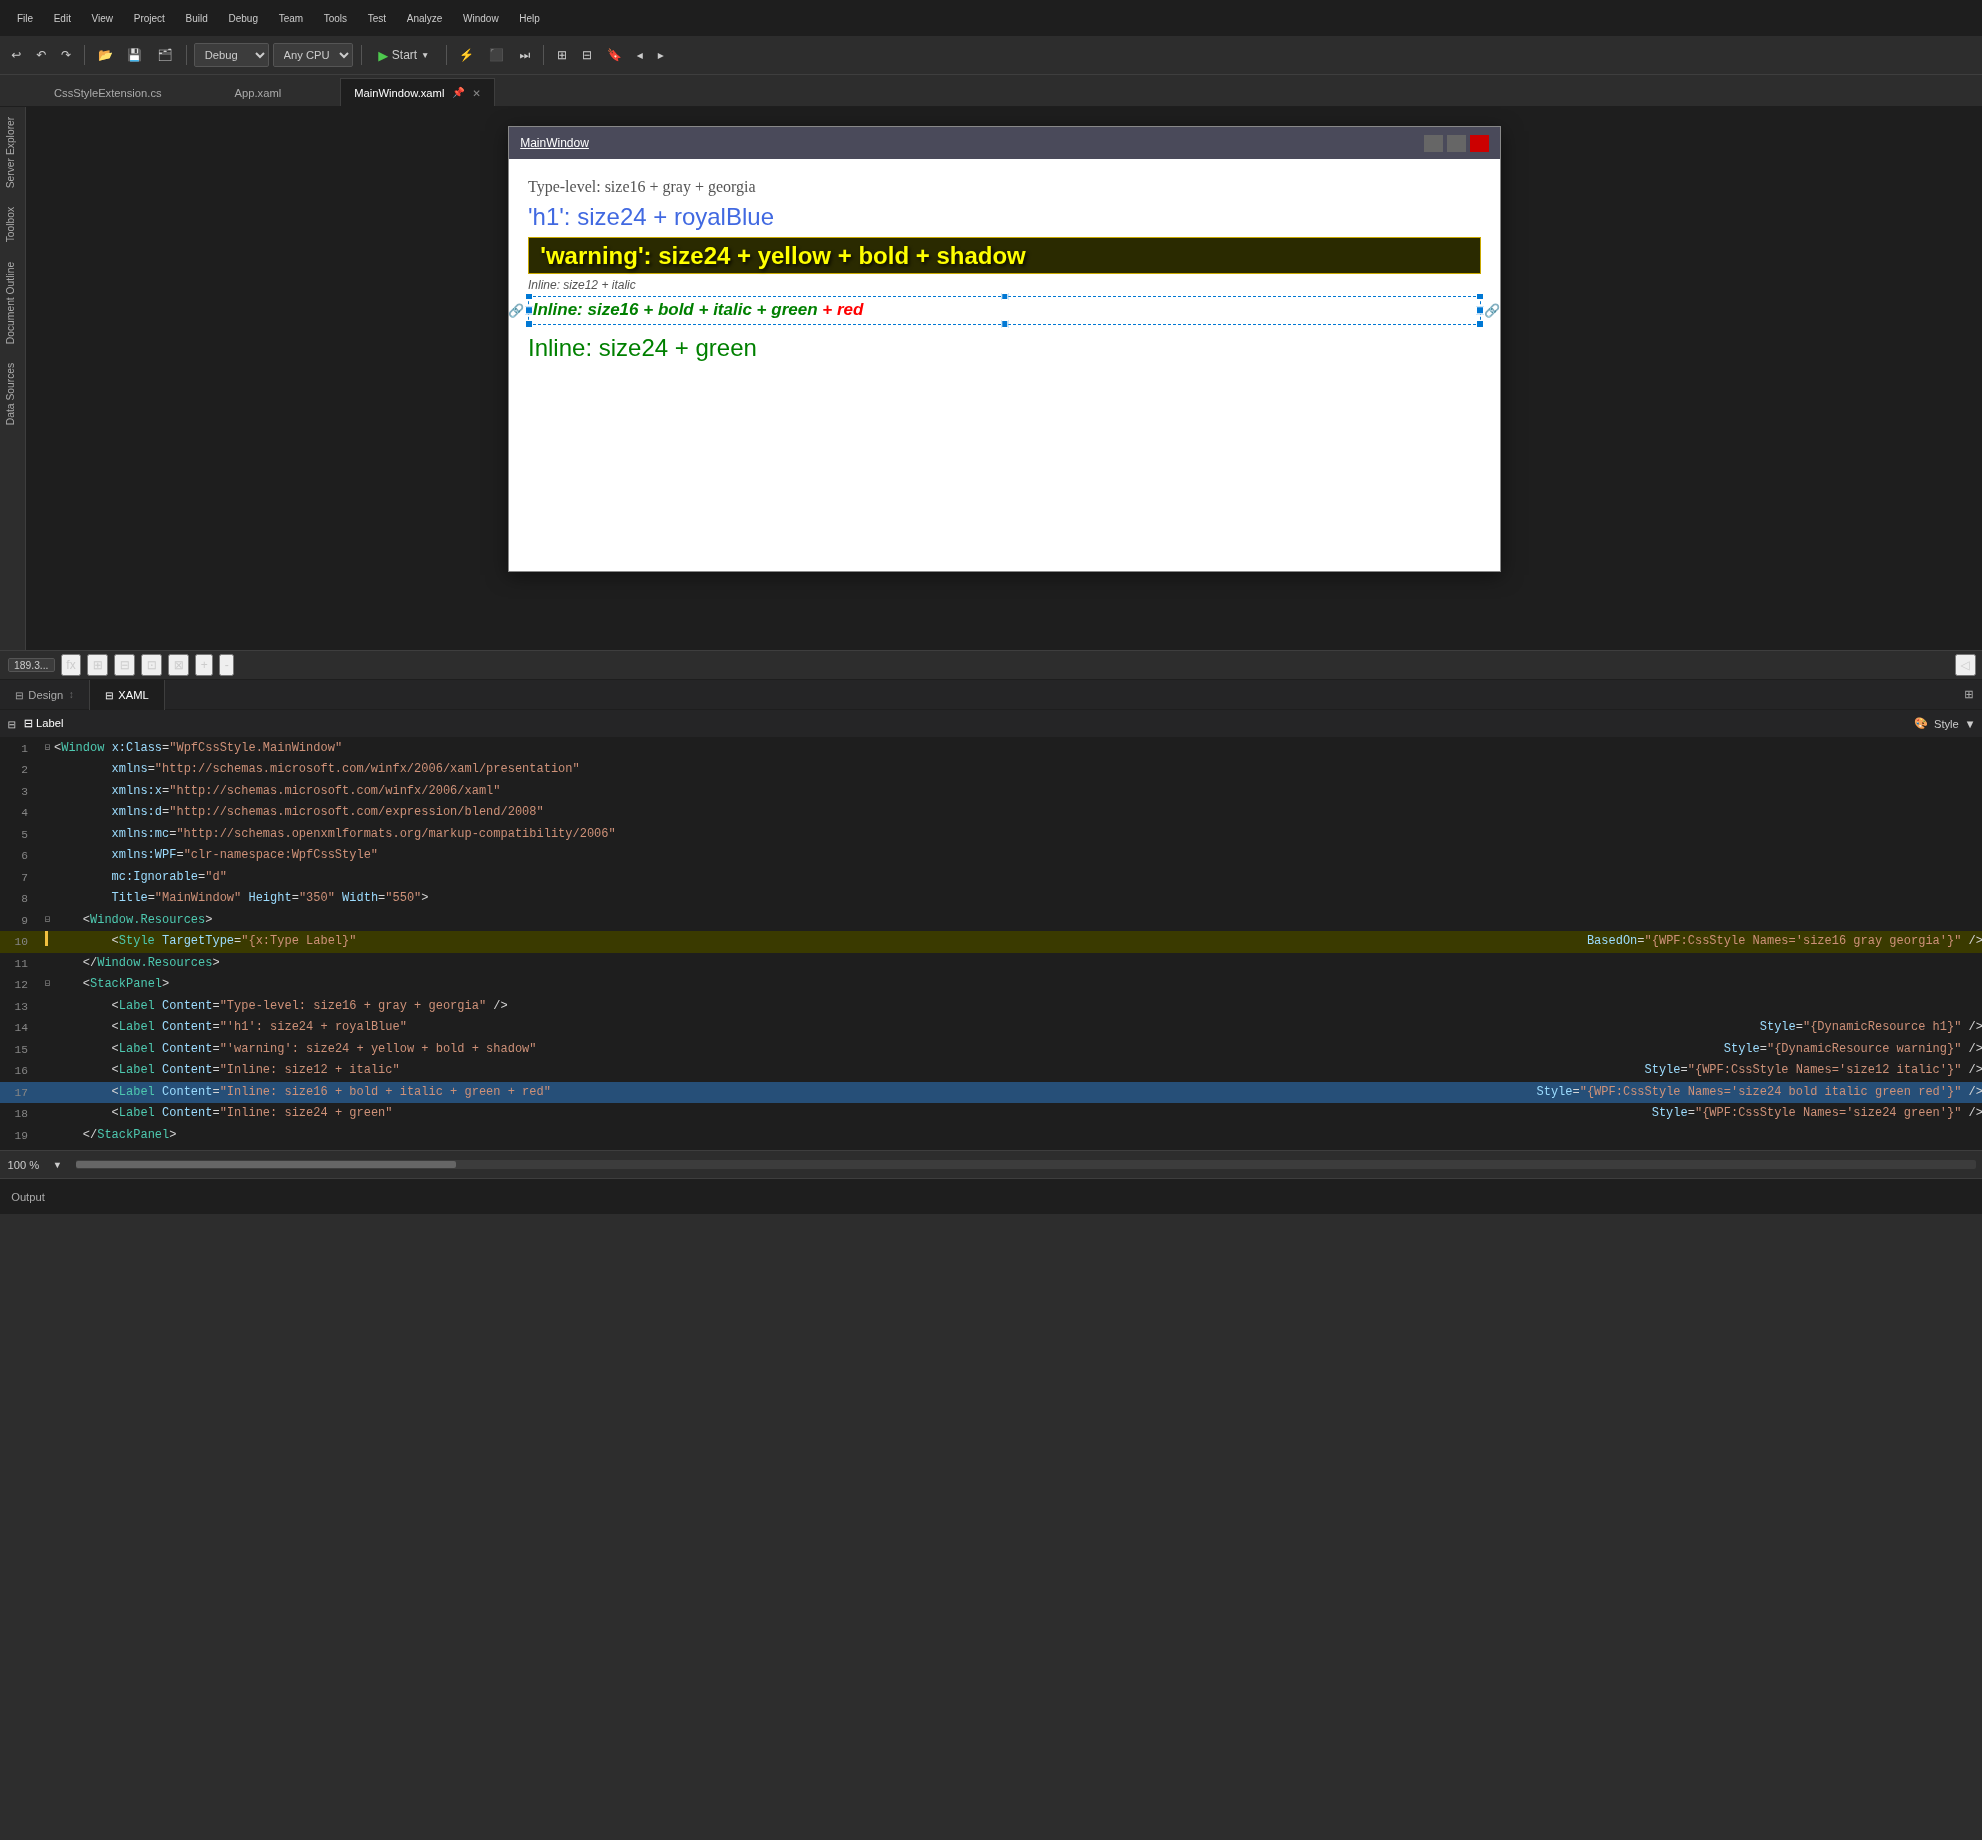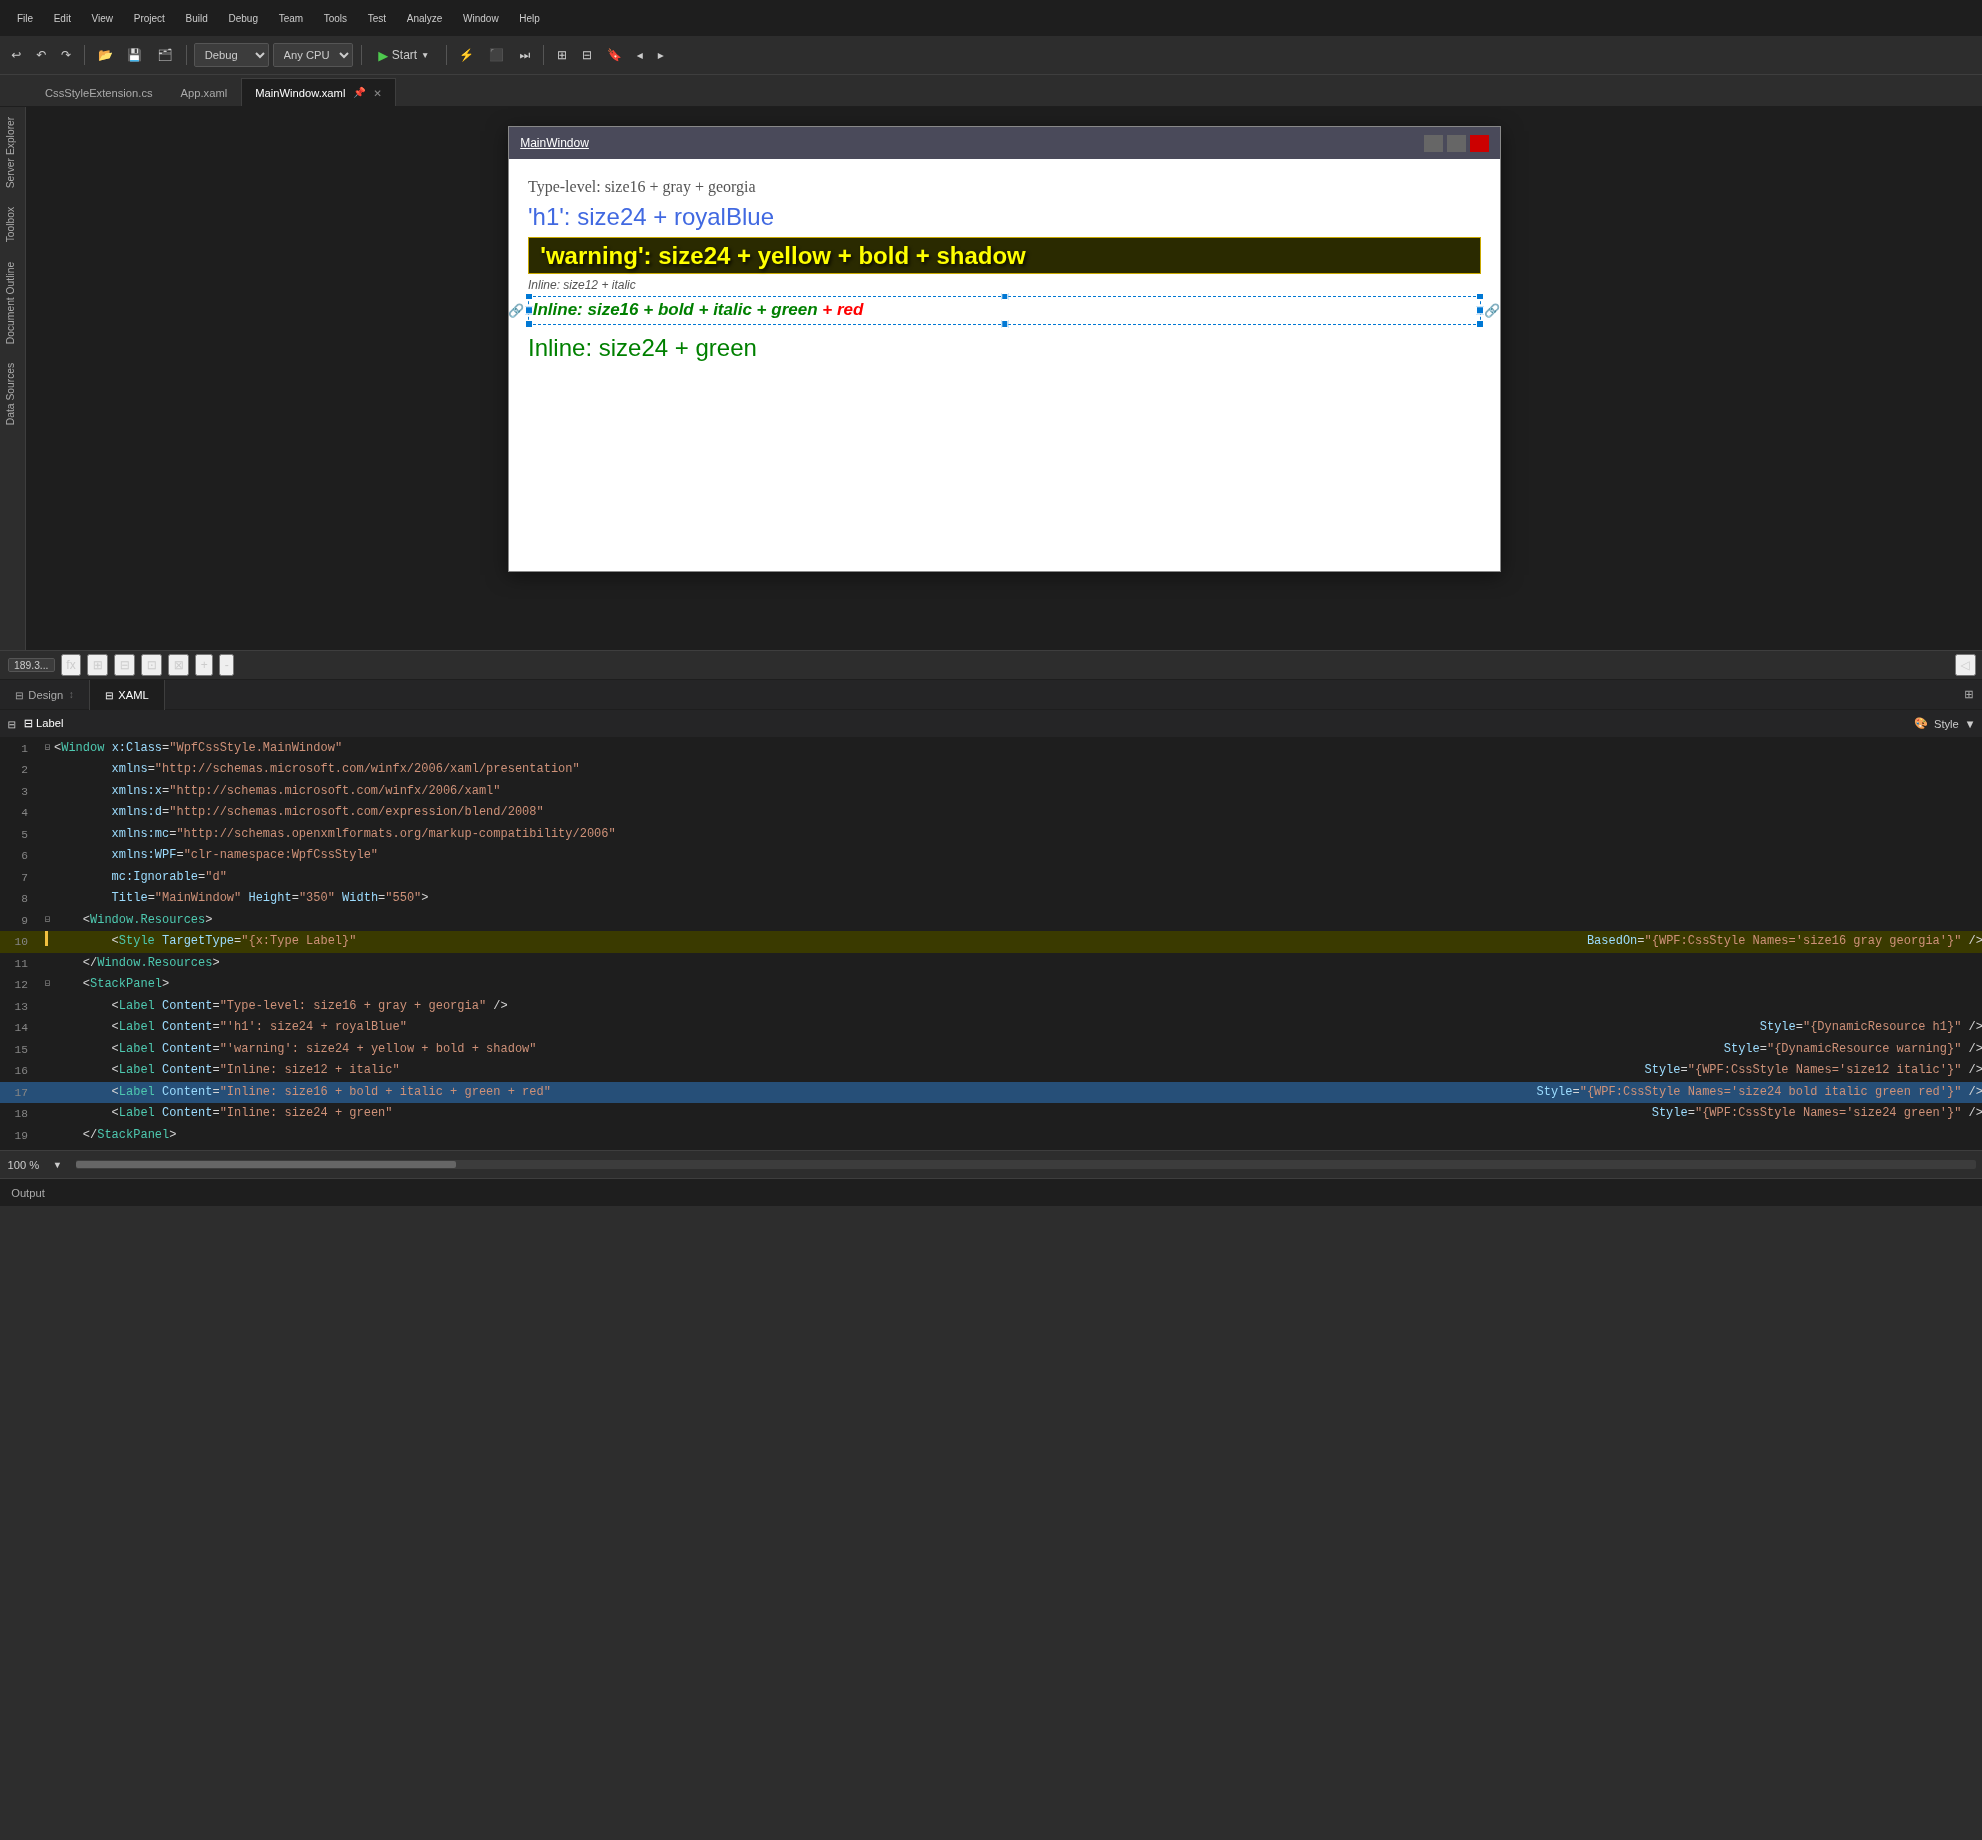--- a/index.html
+++ b/index.html
@@ -65,21 +65,22 @@
     }
     .start-btn .play { color: #4ec94e; font-size: 13px; }
 
     
     #tab-bar {
       background: #2d2d2d;
       height: 32px;
       display: flex;
       align-items: flex-end;
       border-bottom: 0.9px solid #1e1e1e;
-      padding-left: 31px;
+      padding-left: 40px;
+      gap: 45px;
     }
     .tab {
       height: 28px;
       padding: 0 13px;
       display: flex;
       align-items: center;
       gap: 7.5px;
       cursor: pointer;
       font-size: 11.2px;
       color: #aaa;
@@ -364,21 +365,21 @@
 
     
     .c-tag { color: #4ec9b0; }
     .c-attr { color: #9cdcfe; }
     .c-val { color: #ce9178; }
     .c-punct { color: #d4d4d4; }
 
     
     #output-bar {
       background: #1e1e1e;
-      height: 28px;
+      height: 36px;
       display: flex;
       align-items: center;
       padding: 0 11.2px;
       border-top: 0.9px solid #3e3e3e;
       font-size: 11.2px;
       color: #aaa;
     }
 
     
     #zoom-bar {

